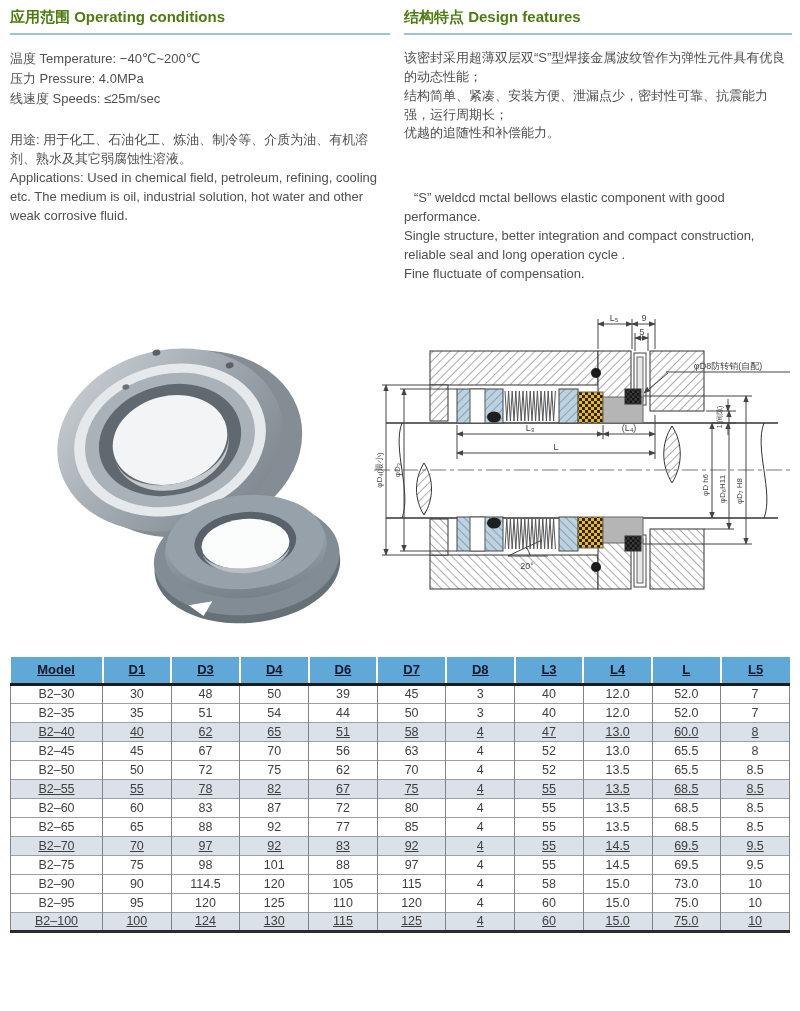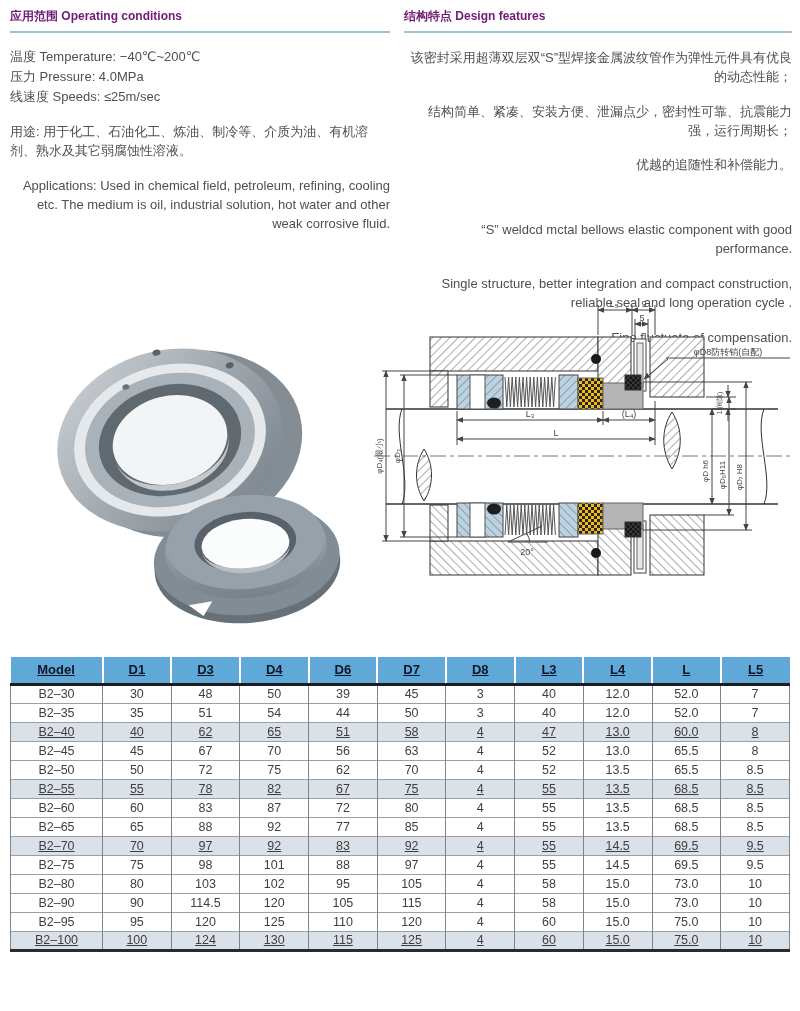--- a/index.html
+++ b/index.html
@@ -10,30 +10,30 @@
   *{box-sizing:border-box;}
   html,body{margin:0;padding:0;}
   body{
     width:800px;height:1011px;position:relative;background:#ffffff;
     font-family:"Liberation Sans","DejaVu Sans",sans-serif;color:#4a4a4a;
     overflow:hidden;
   }
   .col{position:absolute;top:6px;}
   .col-left{left:10px;width:380px;}
   .col-right{left:404px;width:388px;}
-  .section-title{font-size:12px;font-weight:bold;color:#701a75;margin:0;padding:2px 0 6px 0;}
+  .section-title{font-size:15px;font-weight:bold;color:#4d7c0f;margin:0;padding:2px 0 6px 0;}
   .rule{border-bottom:2px solid var(--rule);width:100%;}
   .spec-block{margin-top:14px;}
   .spec-line{font-size:13px;line-height:1.55;color:#4f4f4f;margin:0;}
   .para{font-size:13px;line-height:1.45;color:#4f4f4f;margin:14px 0 0 0;}
-  .para.tight{margin-top:16px;text-align:right;}
+  .para.tight{margin-top:0;}
   .en-block{margin-top:46px;}
   .indent-first{text-indent:10px;}
   .photo-wrap{position:absolute;left:22px;top:318px;width:336px;height:306px;}
-  .diagram-wrap{position:absolute;left:372px;top:279px;width:424px;height:344px;}
+  .diagram-wrap{position:absolute;left:372px;top:293px;width:424px;height:344px;}
   .table-wrap{position:absolute;left:10px;top:657px;width:780px;}
   table{border-collapse:collapse;width:100%;table-layout:fixed;}
   thead th{
     background:var(--header-bg);color:#0f172a;font-weight:bold;font-size:13px;
     height:27px;border-bottom:3px solid #1c1c1c;text-decoration:underline;
   }
   thead th + th{border-left:2px solid #ffffff;}
   thead th:first-child{width:92px;}
   tbody td{
     height:19px;text-align:center;font-size:12.5px;color:#3f3f3f;
@@ -51,21 +51,21 @@
 <body>
 
 <div class="col col-left">
   <h2 class="section-title">应用范围 Operating conditions</h2>
   <div class="rule"></div>
   <div class="spec-block">
     <p class="spec-line">温度 Temperature: −40℃~200℃</p>
     <p class="spec-line">压力 Pressure: 4.0MPa</p>
     <p class="spec-line">线速度 Speeds: ≤25m/sec</p>
   </div>
-  <p class="para" style="margin-top:16px">用途: 用于化工、石油化工、炼油、制冷等、介质为油、有机溶剂、熟水及其它弱腐蚀性溶液。</p>
+  <p class="para" style="margin-top:22px">用途: 用于化工、石油化工、炼油、制冷等、介质为油、有机溶剂、熟水及其它弱腐蚀性溶液。</p>
   <p class="para tight">Applications: Used in chemical field, petroleum, refining,  cooling etc. The medium is oil, industrial solution, hot water and other weak corrosive fluid.</p>
 </div>
 
 <div class="col col-right">
   <h2 class="section-title">结构特点 Design features</h2>
   <div class="rule"></div>
   <div class="spec-block">
     <p class="para tight">该密封采用超薄双层双“S”型焊接金属波纹管作为弹性元件具有优良的动态性能；</p>
     <p class="para tight">结构简单、紧凑、安装方便、泄漏点少，密封性可靠、抗震能力强，运行周期长；</p>
     <p class="para tight">优越的追随性和补偿能力。</p>
@@ -372,33 +372,20 @@
           <td>101</td>
           <td>88</td>
           <td>97</td>
           <td>4</td>
           <td>55</td>
           <td>14.5</td>
           <td>69.5</td>
           <td>9.5</td>
         </tr>
         <tr>
-          <td>B2–80</td>
-          <td>80</td>
-          <td>103</td>
-          <td>102</td>
-          <td>95</td>
-          <td>105</td>
-          <td>4</td>
-          <td>58</td>
-          <td>15.0</td>
-          <td>73.0</td>
-          <td>10</td>
-        </tr>
-        <tr>
           <td>B2–90</td>
           <td>90</td>
           <td>114.5</td>
           <td>120</td>
           <td>105</td>
           <td>115</td>
           <td>4</td>
           <td>58</td>
           <td>15.0</td>
           <td>73.0</td>

